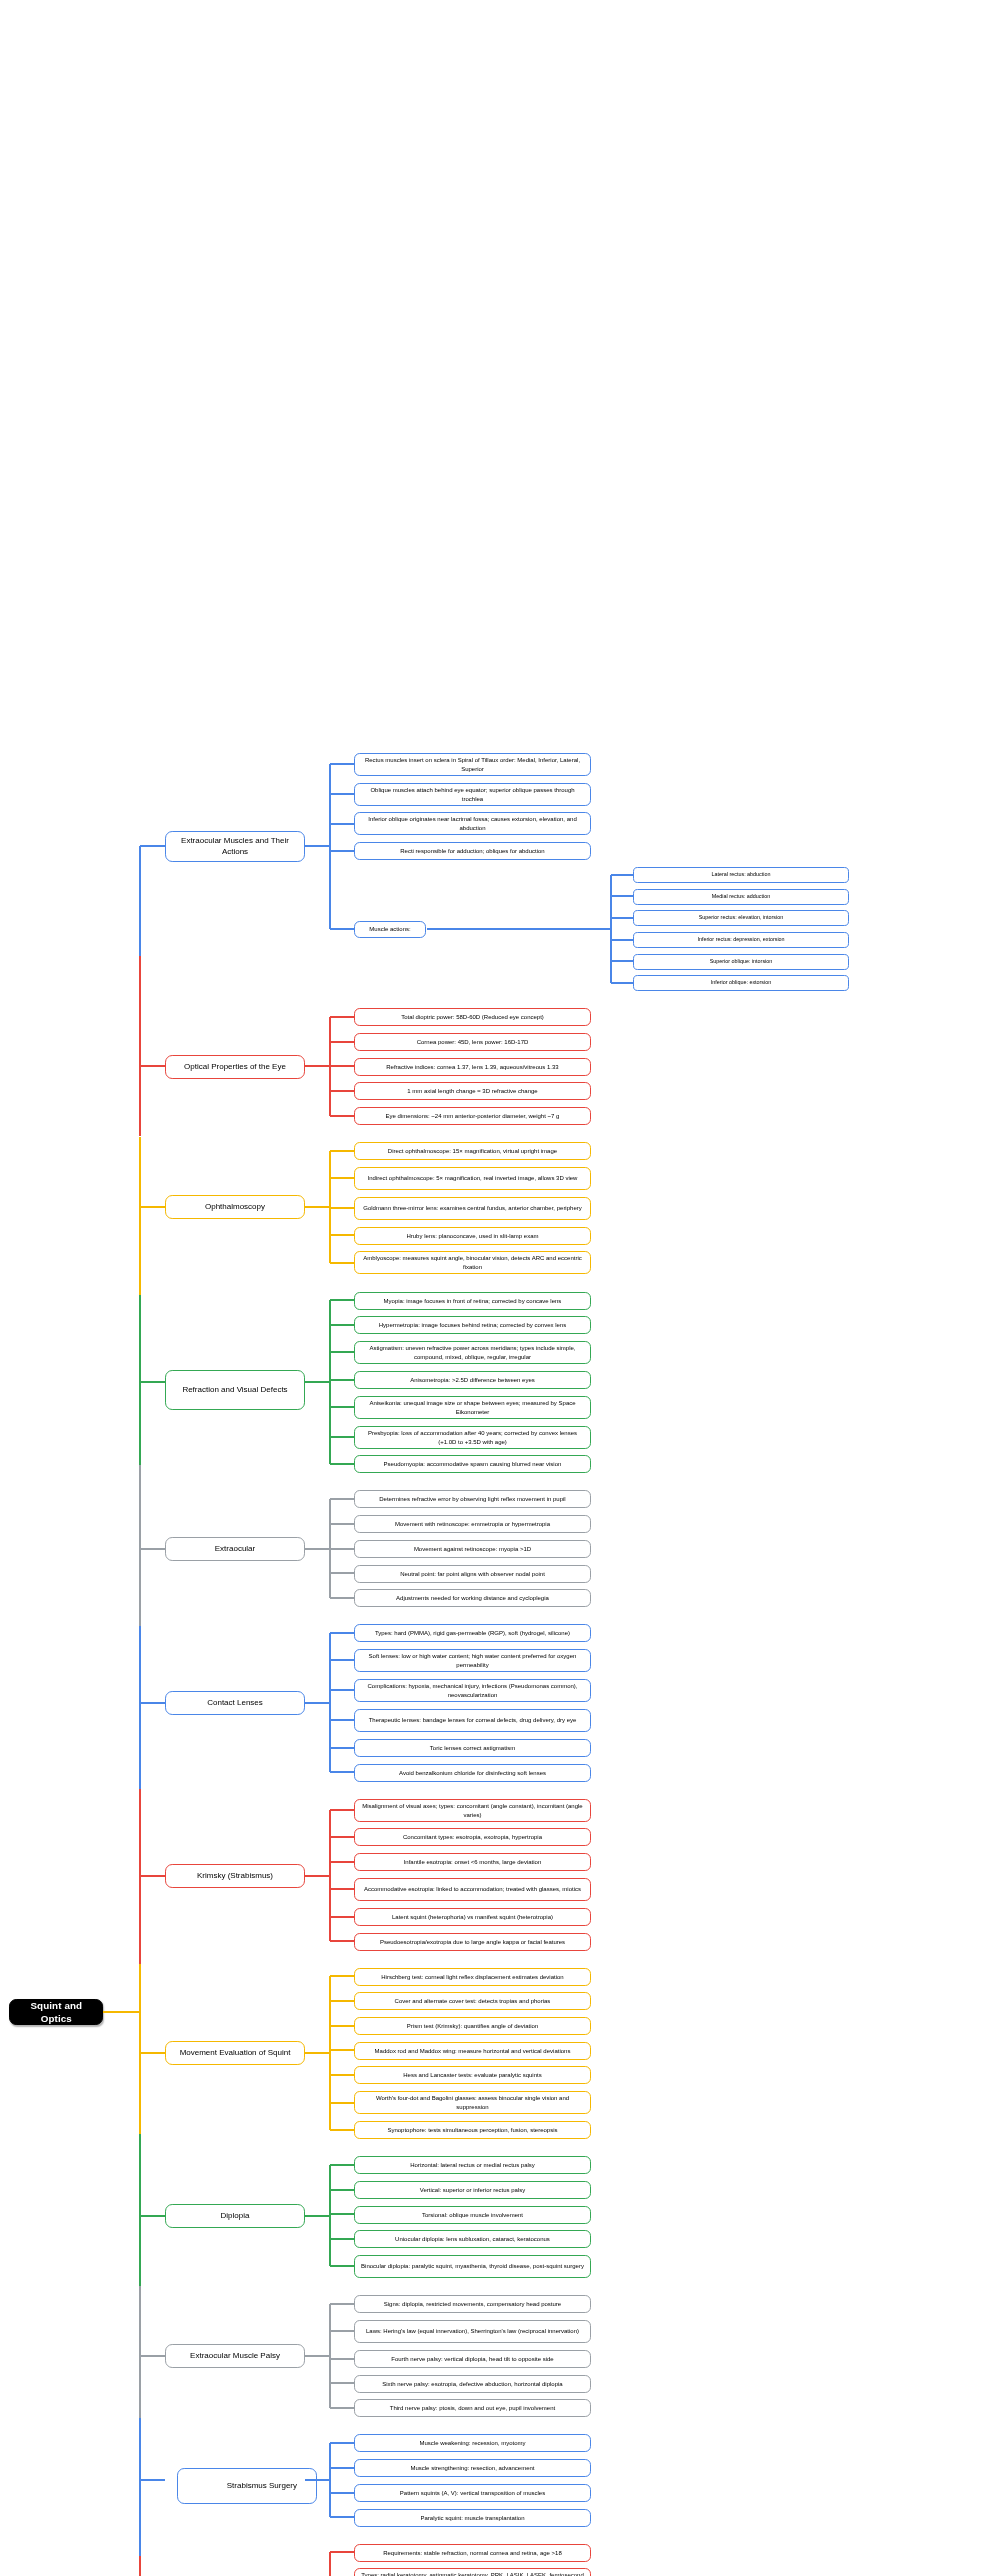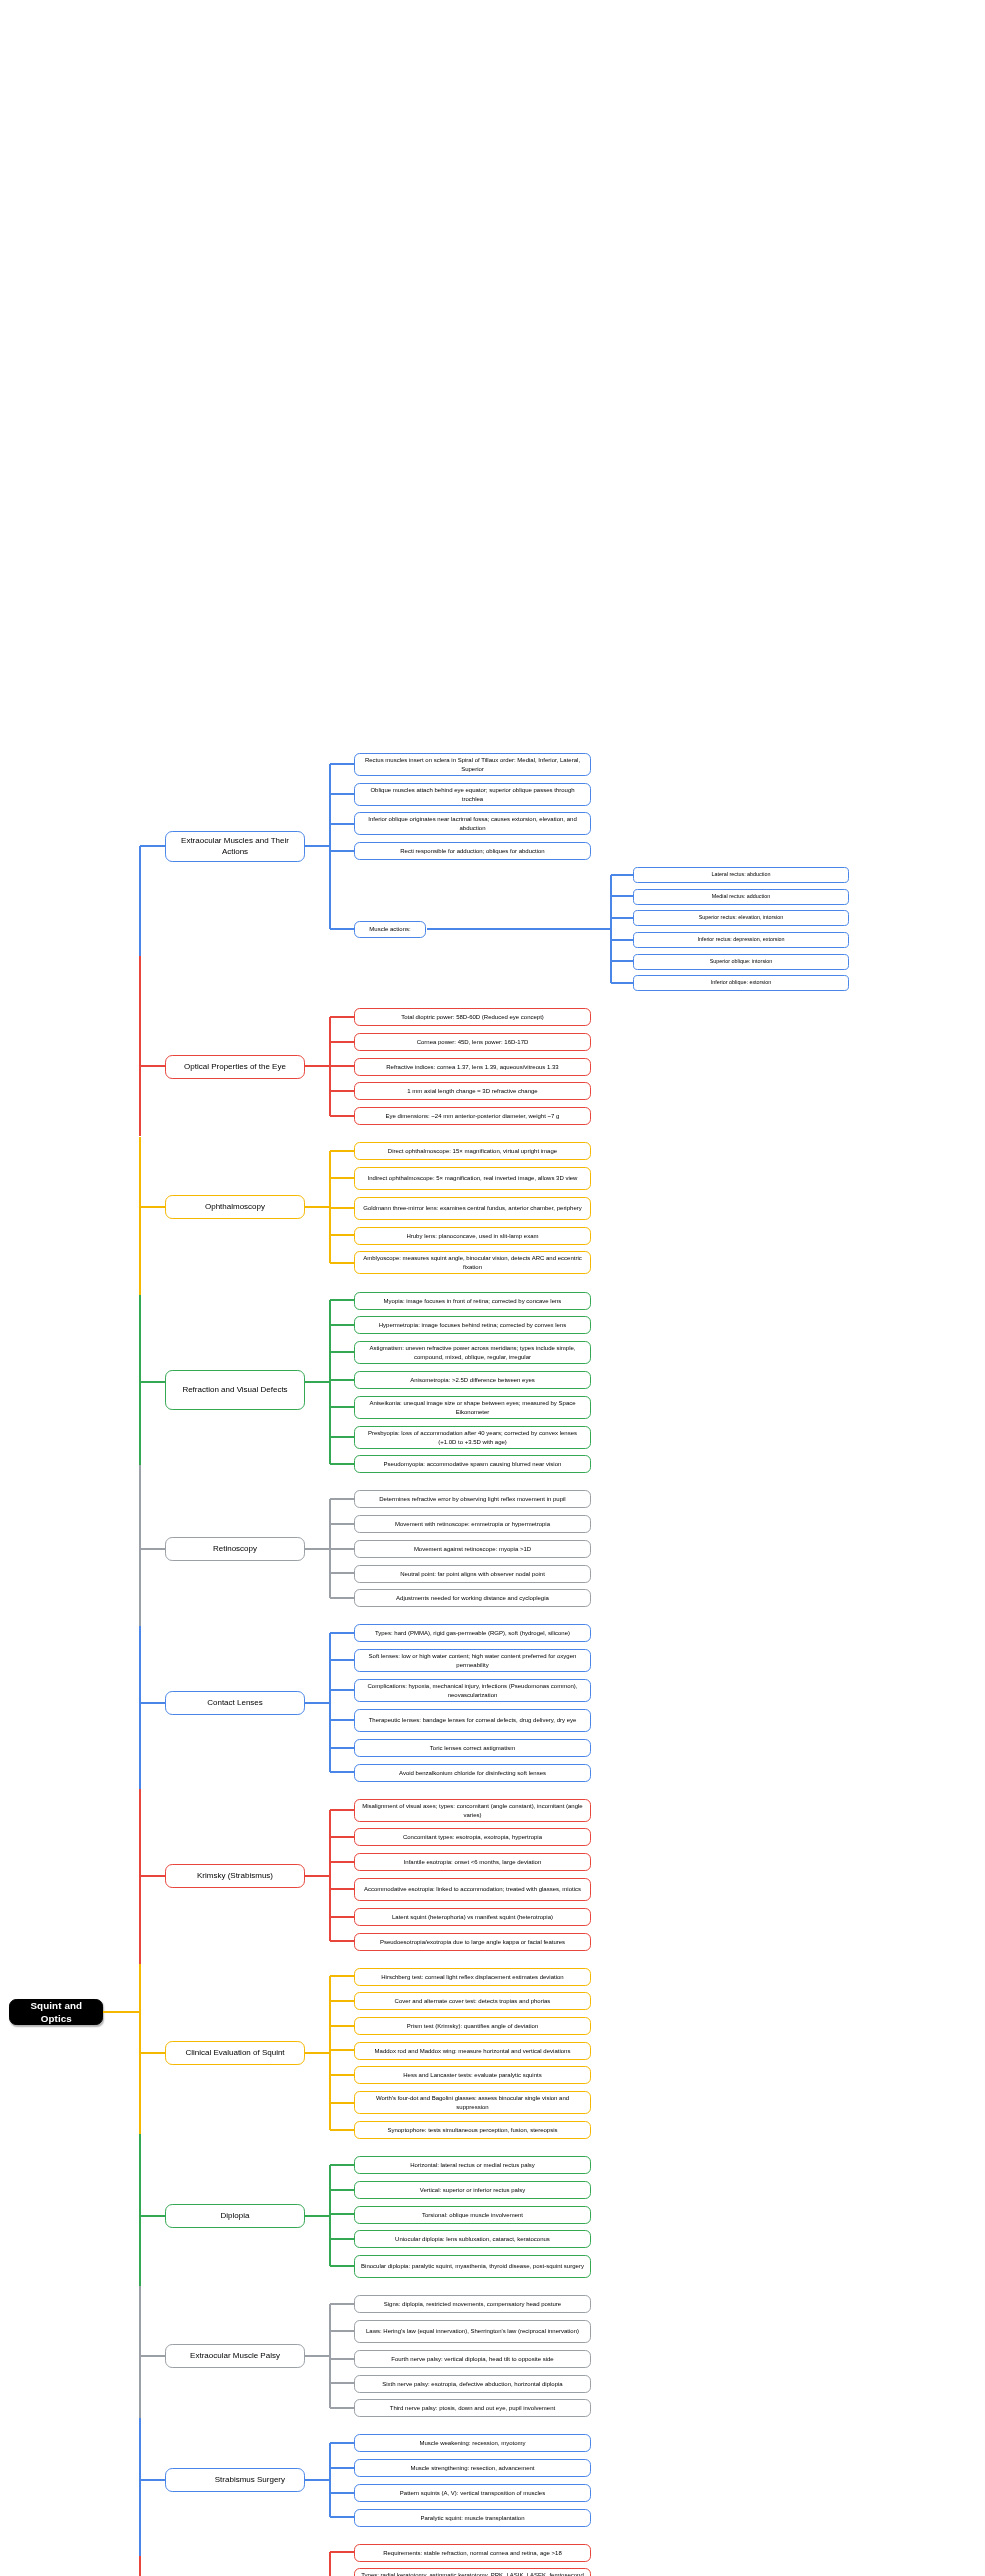--- a/index.html
+++ b/index.html
@@ -224,21 +224,21 @@
     <div class="node leaf c-gray" style="left: 354px; top: 1565px; width: 237px; height: 17.5px;">
       <span>Neutral point: far point aligns with observer nodal point</span>
     </div>
     <div class="ln y" style="left: 330px; top: 1572px; width: 25px; height: 2.1px;"></div>
     <div class="node leaf c-gray" style="left: 354px; top: 1589px; width: 237px; height: 17.5px;">
       <span>Adjustments needed for working distance and cycloplegia</span>
     </div>
     <div class="ln y" style="left: 330px; top: 1597px; width: 25px; height: 2.1px;"></div>
     <div class="ln y" style="left: 329px; top: 1499px; width: 2.1px; height: 99px;"></div>
     <div class="node branch c-gray" style="left: 165px; top: 1537px; width: 140px; height: 24px;">
-      <span>Retinoscopy</span>
+      <span>Extraocular</span>
     </div>
     <div class="ln y" style="left: 305px; top: 1548px; width: 25px; height: 2.1px;"></div>
     <div class="ln y" style="left: 140px; top: 1548px; width: 25px; height: 2.1px;"></div>
     <div class="node leaf c-blue" style="left: 354px; top: 1624px; width: 237px; height: 17.5px;">
       <span>Types: hard (PMMA), rigid gas-permeable (RGP), soft (hydrogel, silicone)</span>
     </div>
     <div class="ln b" style="left: 330px; top: 1632px; width: 25px; height: 2.1px;"></div>
     <div class="node leaf c-blue" style="left: 354px; top: 1649px; width: 237px; height: 23px;">
       <span>Soft lenses: low or high water content; high water content preferred for oxygen permeability</span>
     </div>
@@ -318,21 +318,21 @@
     <div class="node leaf c-orange" style="left: 354px; top: 2091px; width: 237px; height: 23px;">
       <span>Worth's four-dot and Bagolini glasses: assess binocular single vision and suppression</span>
     </div>
     <div class="ln o" style="left: 330px; top: 2102px; width: 25px; height: 2.1px;"></div>
     <div class="node leaf c-orange" style="left: 354px; top: 2121px; width: 237px; height: 17.5px;">
       <span>Synoptophore: tests simultaneous perception, fusion, stereopsis</span>
     </div>
     <div class="ln o" style="left: 330px; top: 2129px; width: 25px; height: 2.1px;"></div>
     <div class="ln o" style="left: 329px; top: 1976px; width: 2.1px; height: 154px;"></div>
     <div class="node branch c-orange" style="left: 165px; top: 2041px; width: 140px; height: 24px;">
-      <span>Clinical Evaluation of Squint</span>
+      <span>Movement Evaluation of Squint</span>
     </div>
     <div class="ln o" style="left: 305px; top: 2052px; width: 25px; height: 2.1px;"></div>
     <div class="ln o" style="left: 140px; top: 2052px; width: 25px; height: 2.1px;"></div>
     <div class="node leaf c-green" style="left: 354px; top: 2156px; width: 237px; height: 17.5px;">
       <span>Horizontal: lateral rectus or medial rectus palsy</span>
     </div>
     <div class="ln g" style="left: 330px; top: 2164px; width: 25px; height: 2.1px;"></div>
     <div class="node leaf c-green" style="left: 354px; top: 2181px; width: 237px; height: 17.5px;">
       <span>Vertical: superior or inferior rectus palsy</span>
     </div>
@@ -391,21 +391,21 @@
     <div class="ln b" style="left: 330px; top: 2467px; width: 25px; height: 2.1px;"></div>
     <div class="node leaf c-blue" style="left: 354px; top: 2484px; width: 237px; height: 17.5px;">
       <span>Pattern squints (A, V): vertical transposition of muscles</span>
     </div>
     <div class="ln b" style="left: 330px; top: 2492px; width: 25px; height: 2.1px;"></div>
     <div class="node leaf c-blue" style="left: 354px; top: 2509px; width: 237px; height: 17.5px;">
       <span>Paralytic squint: muscle transplantation</span>
     </div>
     <div class="ln b" style="left: 330px; top: 2516px; width: 25px; height: 2.1px;"></div>
     <div class="ln b" style="left: 329px; top: 2443px; width: 2.1px; height: 74px;"></div>
-    <div class="node branch c-blue" style="left: 165px; top: 2468px; width: 140px; height: 24px; padding-left: 36px;">
+    <div class="node branch c-blue" style="left: 177px; top: 2468px; width: 140px; height: 36px; padding-left: 36px;">
       <span>Strabismus Surgery</span>
     </div>
     <div class="ln b" style="left: 305px; top: 2479px; width: 25px; height: 2.1px;"></div>
     <div class="ln b" style="left: 140px; top: 2479px; width: 25px; height: 2.1px;"></div>
     <div class="node leaf c-red" style="left: 354px; top: 2544px; width: 237px; height: 17.5px;">
       <span>Requirements: stable refraction, normal cornea and retina, age &gt;18</span>
     </div>
     <div class="ln r" style="left: 330px; top: 2551px; width: 25px; height: 2.1px;"></div>
     <div class="node leaf c-red" style="left: 354px; top: 2568px; width: 237px; height: 23px;">
       <span>Types: radial keratotomy, astigmatic keratotomy, PRK, LASIK, LASEK, femtosecond laser</span>

